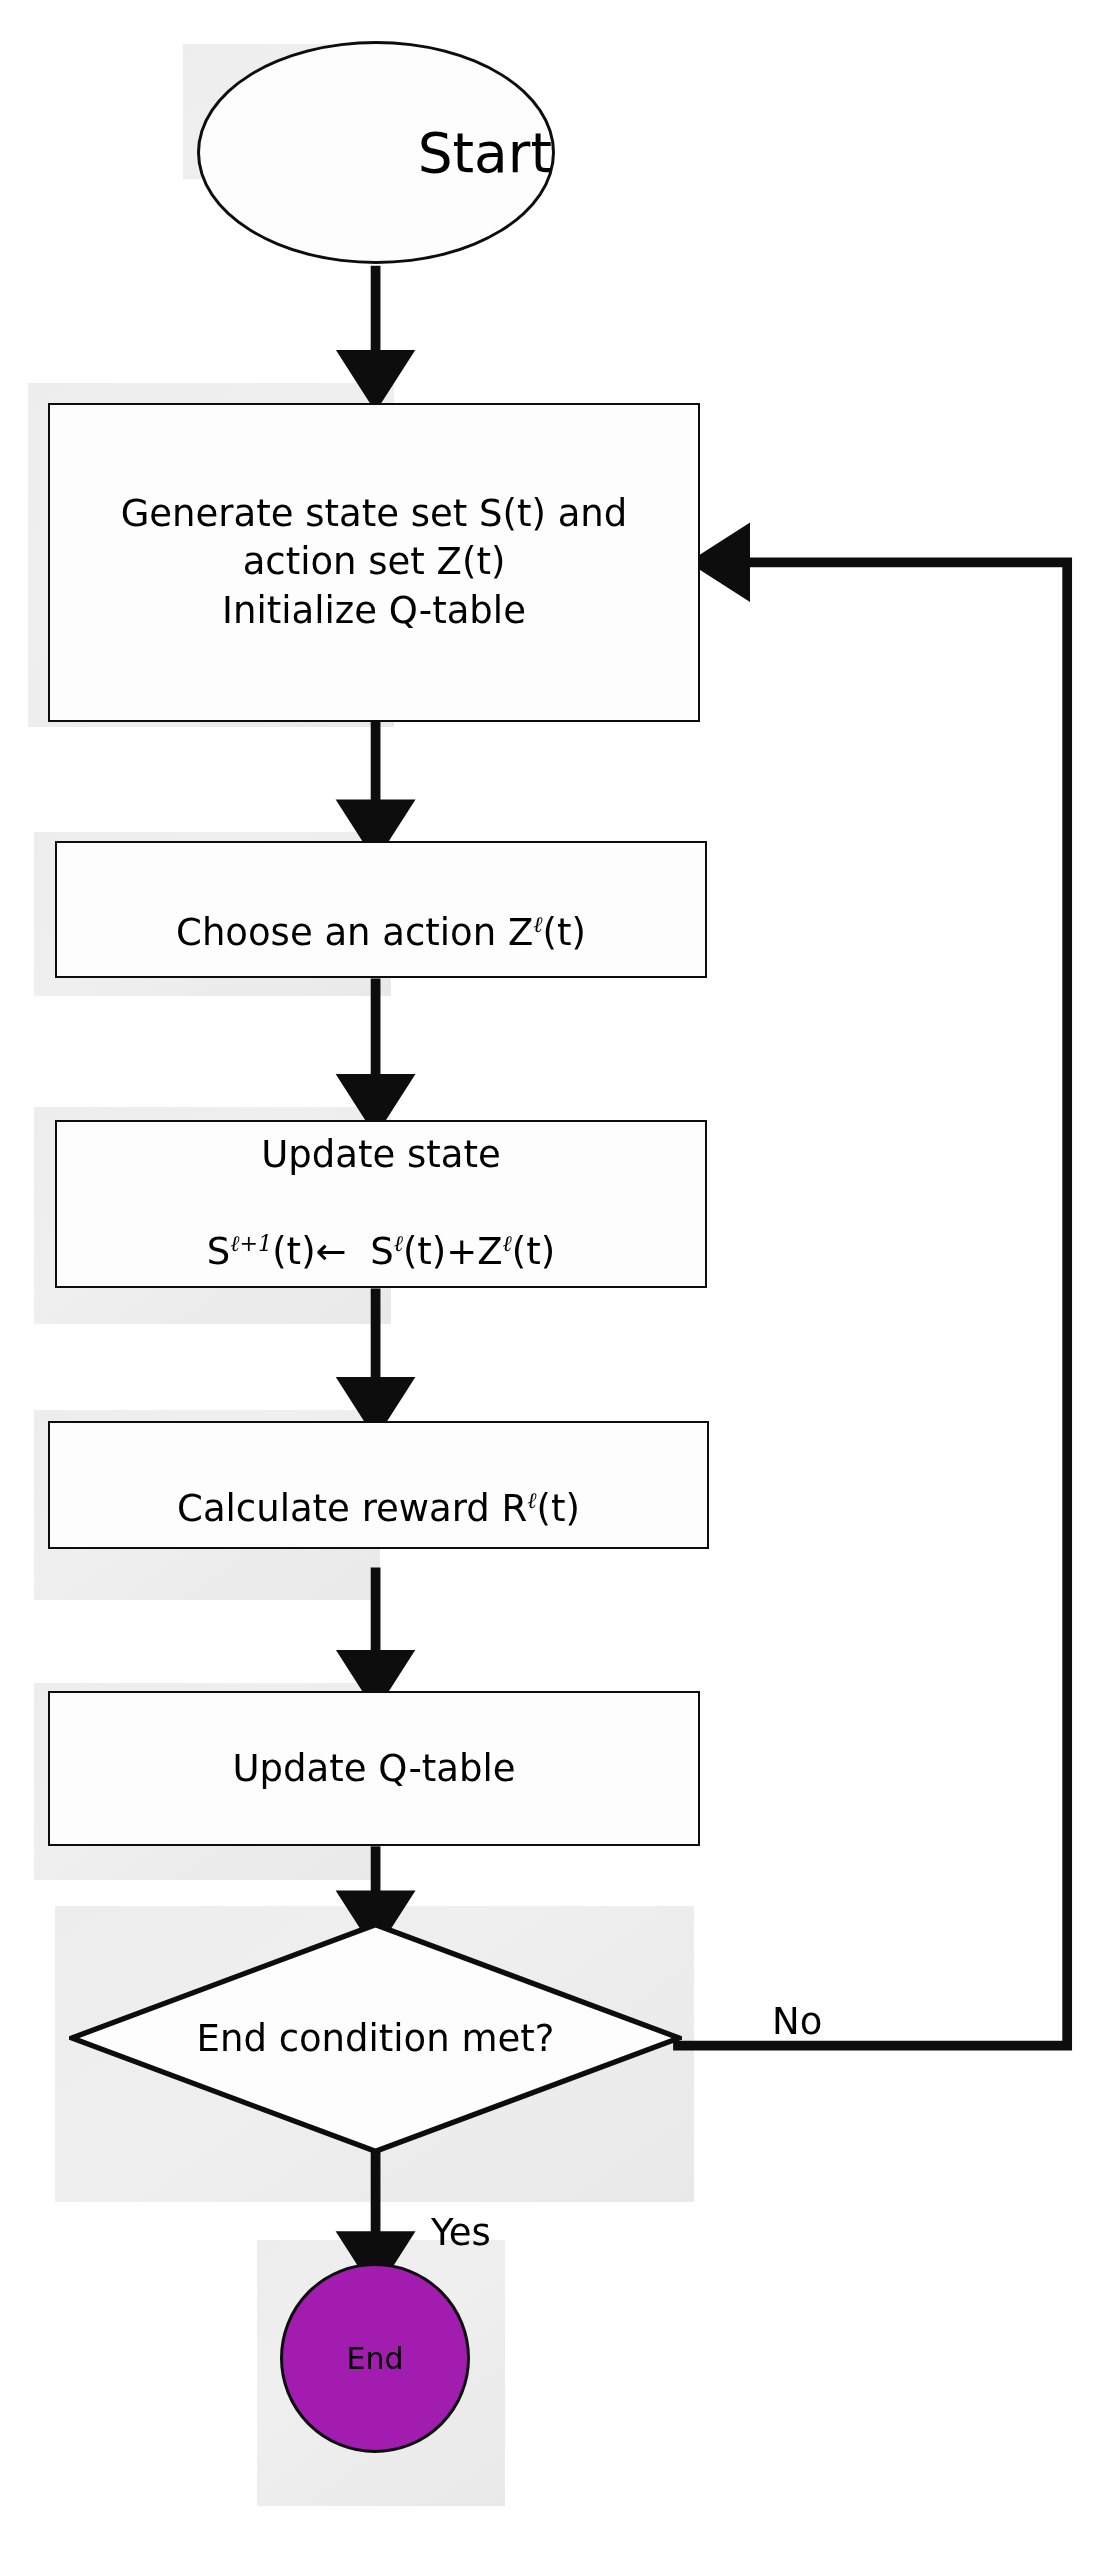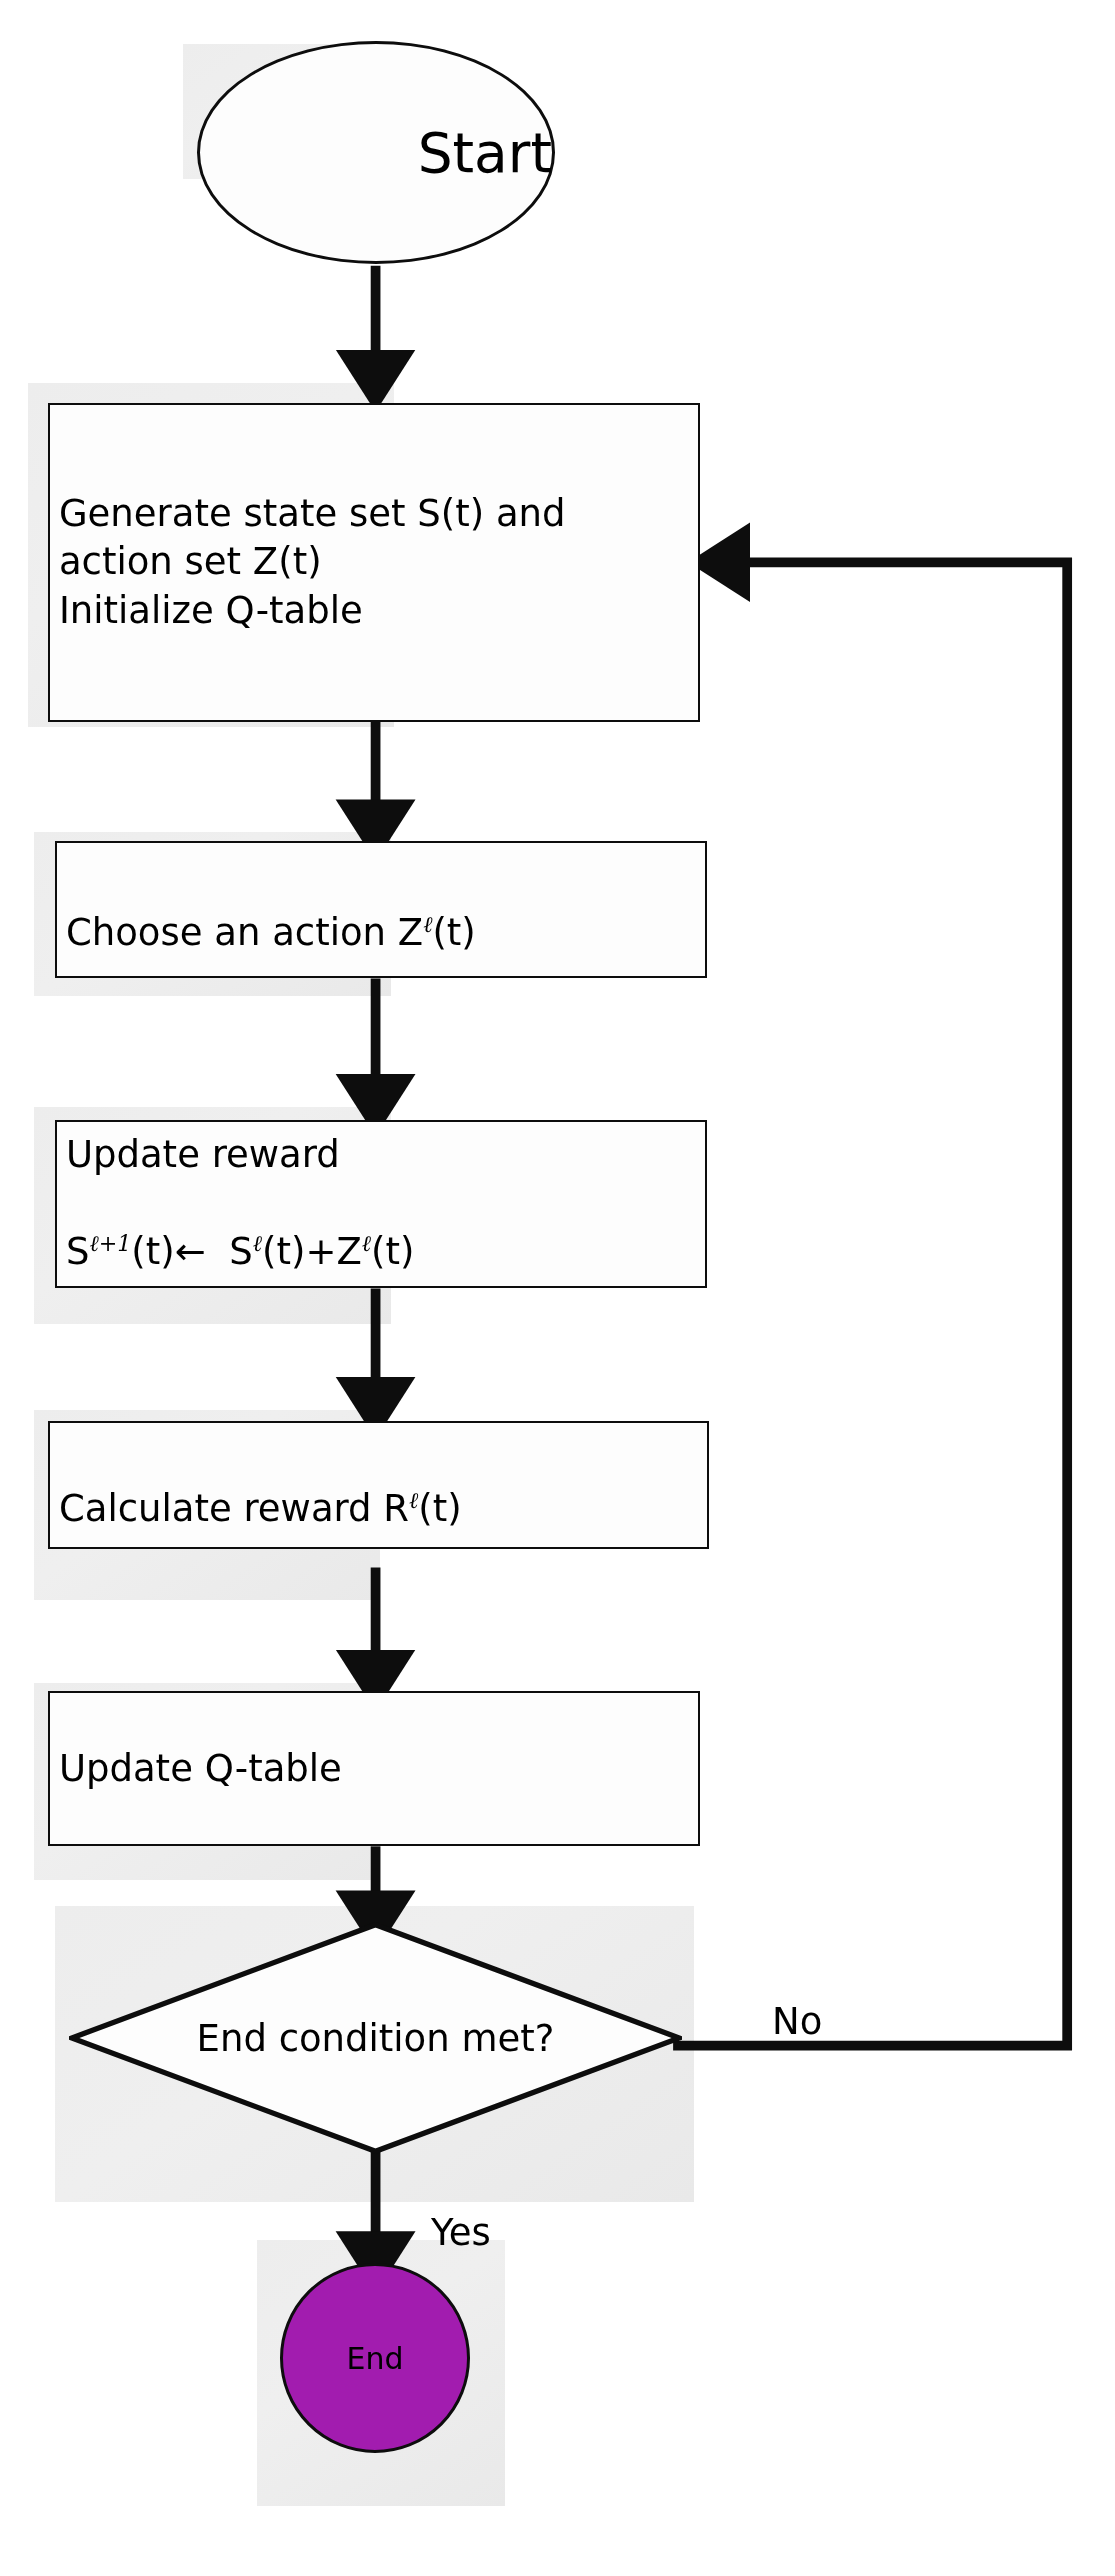--- a/index.html
+++ b/index.html
@@ -64,21 +64,21 @@
   .rect-node {
     position: absolute;
     border: 2.7px solid #0d0d0d;
     background: #fdfdfd;
     box-sizing: border-box;
   }
   .rect-node .label {
     position: absolute;
     left: 0; right: 0; top: 50%;
     transform: translateY(-50%);
-    text-align: left;
+    text-align: center;
     line-height: 1.32;
     white-space: pre-line;
     padding: 0 8.9px;
     box-sizing: border-box;
   }
 
   
   .diamond-node {
     position: absolute;
   }
@@ -178,21 +178,21 @@
   
   <div class="rect-node" style="left:55px; top:841px; width:652px; height:137px;">
     <div class="label" style="font-size:37px;">
       <span>Choose an action Z</span><span class="sup">ℓ</span><span>(t)</span>
     </div>
   </div>
 
   
   <div class="rect-node" style="left:55px; top:1120px; width:652px; height:168px;">
     <div class="label" style="font-size:37px;">
-      <div>Update reward</div>
+      <div>Update state</div>
       <div><span>S</span><span class="sup">ℓ+1</span><span>(t)</span><span class="arrowglyph">←</span><span>&nbsp; </span><span>S</span><span class="sup">ℓ</span><span>(t)+Z</span><span class="sup">ℓ</span><span>(t)</span></div>
     </div>
   </div>
 
   
   <div class="rect-node" style="left:48px; top:1421px; width:661px; height:128px;">
     <div class="label" style="font-size:37px;">
       <span>Calculate reward R</span><span class="sup">ℓ</span><span>(t)</span>
     </div>
   </div>

